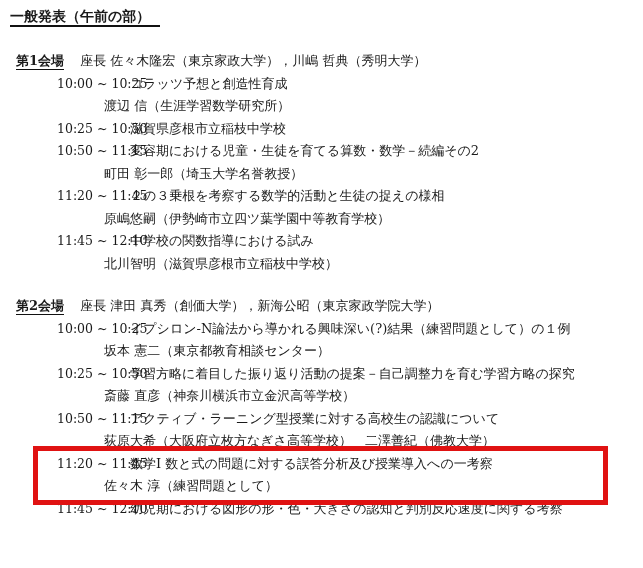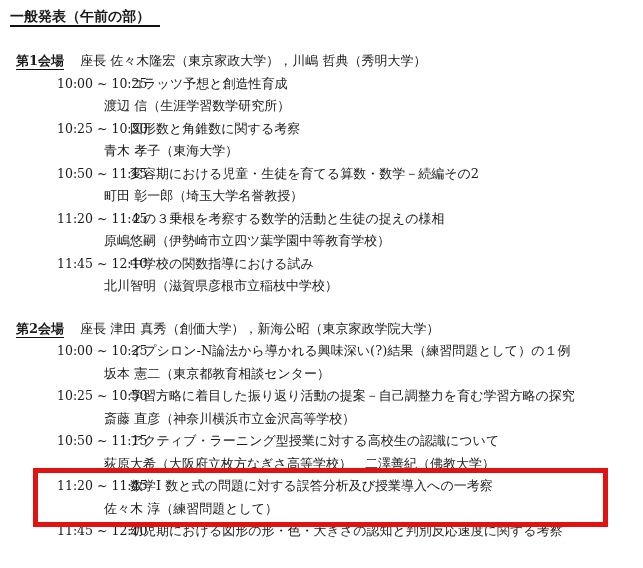--- a/index.html
+++ b/index.html
@@ -100,23 +100,22 @@
       <div class="talk-line1">
         <span class="time">10:00 ~ 10:25</span>
         <span class="talk-title">コラッツ予想と創造性育成</span>
       </div>
       <div class="presenter">渡辺 信（生涯学習数学研究所）</div>
     </div>
 
     <div class="talk">
       <div class="talk-line1">
         <span class="time">10:25 ~ 10:50</span>
-        <span class="talk-title">図形数と角錐数に関する考察</span>
+        <span class="talk-title">滋賀県彦根市立稲枝中学校</span>
       </div>
-      <div class="presenter">青木 孝子（東海大学）</div>
     </div>
 
     <div class="talk">
       <div class="talk-line1">
         <span class="time">10:50 ~ 11:15</span>
         <span class="talk-title">変容期における児童・生徒を育てる算数・数学－続編その2</span>
       </div>
       <div class="presenter">町田 彰一郎（埼玉大学名誉教授）</div>
     </div>
 

